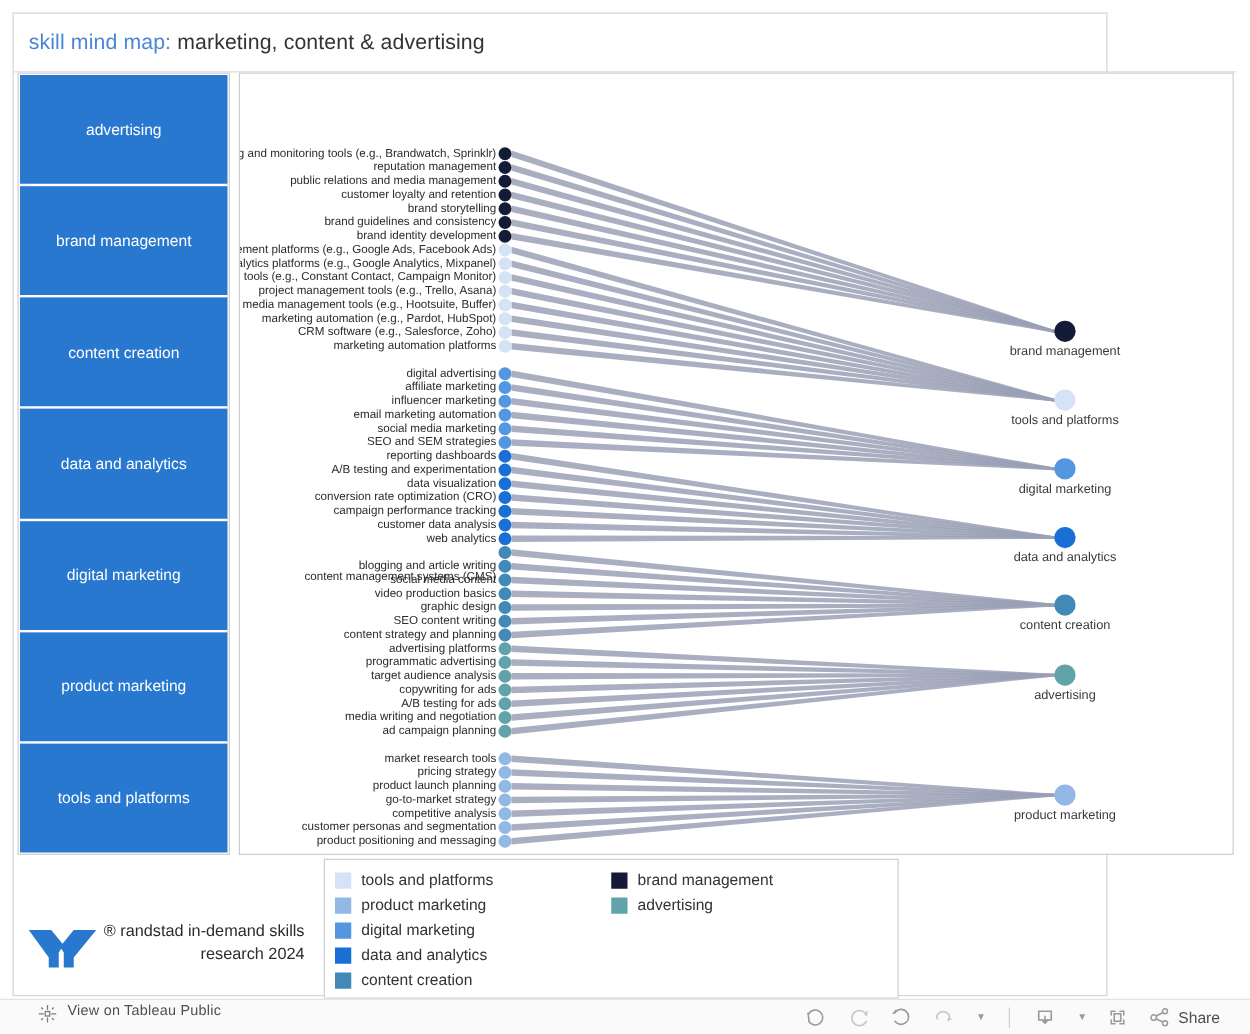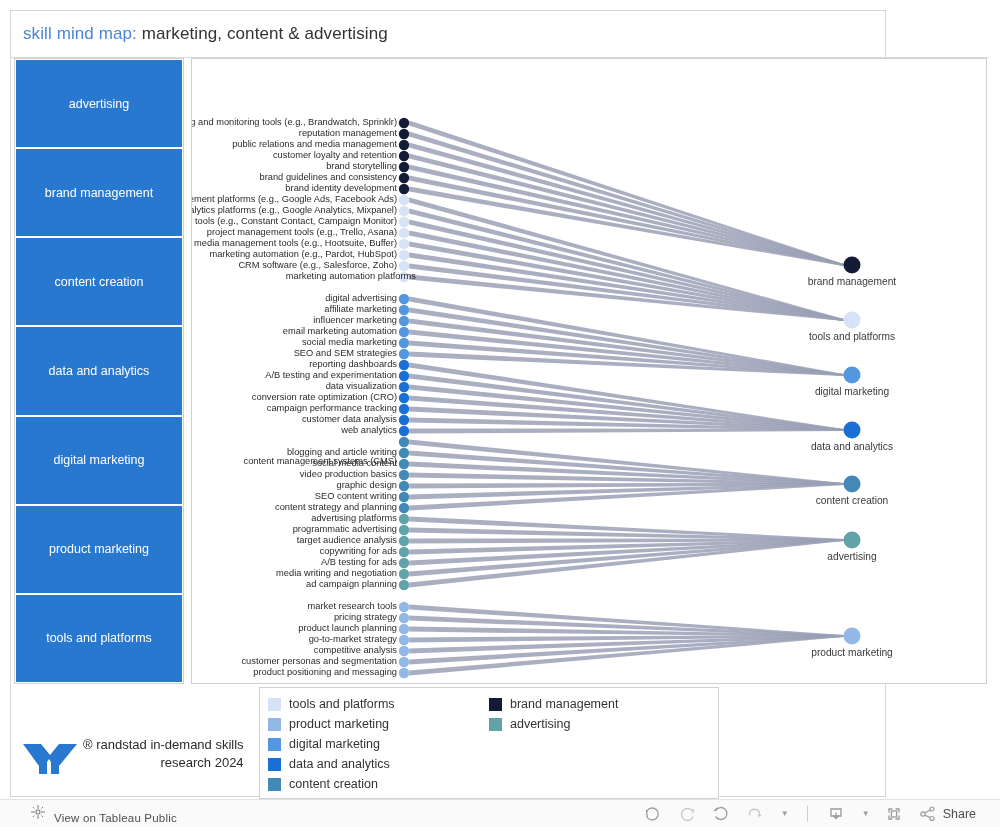--- a/index.html
+++ b/index.html
@@ -151,21 +151,21 @@
   .toolbar {
     position: absolute;
     left: 0; top: 799px;
     width: 1000px; height: 28px;
     background: #fafafa;
     border-top: 1px solid #e4e4e4;
     display: flex;
     align-items: center;
   }
   .tb-left {
-    display: flex; align-items: flex-end;
+    display: flex; align-items: flex-start;
     margin-left: 30px;
     cursor: pointer;
   }
   .tb-left-text {
     font-size: 11.5px; color: #4f4f4f;
     margin-left: 8px; letter-spacing: 0.2px;
   }
   .tb-right {
     margin-left: auto;
     display: flex; align-items: center;
@@ -344,21 +344,21 @@
         <div class="skill-label" style="right: 589px; top: 108px;">brand storytelling</div>
         <div class="skill-label" style="right: 589px; top: 119px;">brand guidelines and consistency</div>
         <div class="skill-label" style="right: 589px; top: 130px;">brand identity development</div>
         <div class="skill-label" style="right: 589px; top: 141px;">ad management platforms (e.g., Google Ads, Facebook Ads)</div>
         <div class="skill-label" style="right: 589px; top: 152px;">analytics platforms (e.g., Google Analytics, Mixpanel)</div>
         <div class="skill-label" style="right: 589px; top: 163px;">email marketing tools (e.g., Constant Contact, Campaign Monitor)</div>
         <div class="skill-label" style="right: 589px; top: 174px;">project management tools (e.g., Trello, Asana)</div>
         <div class="skill-label" style="right: 589px; top: 185px;">social media management tools (e.g., Hootsuite, Buffer)</div>
         <div class="skill-label" style="right: 589px; top: 196px;">marketing automation (e.g., Pardot, HubSpot)</div>
         <div class="skill-label" style="right: 589px; top: 207px;">CRM software (e.g., Salesforce, Zoho)</div>
-        <div class="skill-label" style="right: 570px; top: 218px; padding-left: 24px;">marketing automation platforms</div>
+        <div class="skill-label" style="right: 589px; top: 218px; padding-left: 24px;">marketing automation platforms</div>
         <div class="skill-label" style="right: 589px; top: 240px;">digital advertising</div>
         <div class="skill-label" style="right: 589px; top: 251px;">affiliate marketing</div>
         <div class="skill-label" style="right: 589px; top: 262px;">influencer marketing</div>
         <div class="skill-label" style="right: 589px; top: 273px;">email marketing automation</div>
         <div class="skill-label" style="right: 589px; top: 284px;">social media marketing</div>
         <div class="skill-label" style="right: 589px; top: 295px;">SEO and SEM strategies</div>
         <div class="skill-label" style="right: 589px; top: 306px;">reporting dashboards</div>
         <div class="skill-label" style="right: 589px; top: 317px;">A/B testing and experimentation</div>
         <div class="skill-label" style="right: 589px; top: 328px; text-align: center;">data visualization</div>
         <div class="skill-label" style="right: 589px; top: 339px;">conversion rate optimization (CRO)</div>

